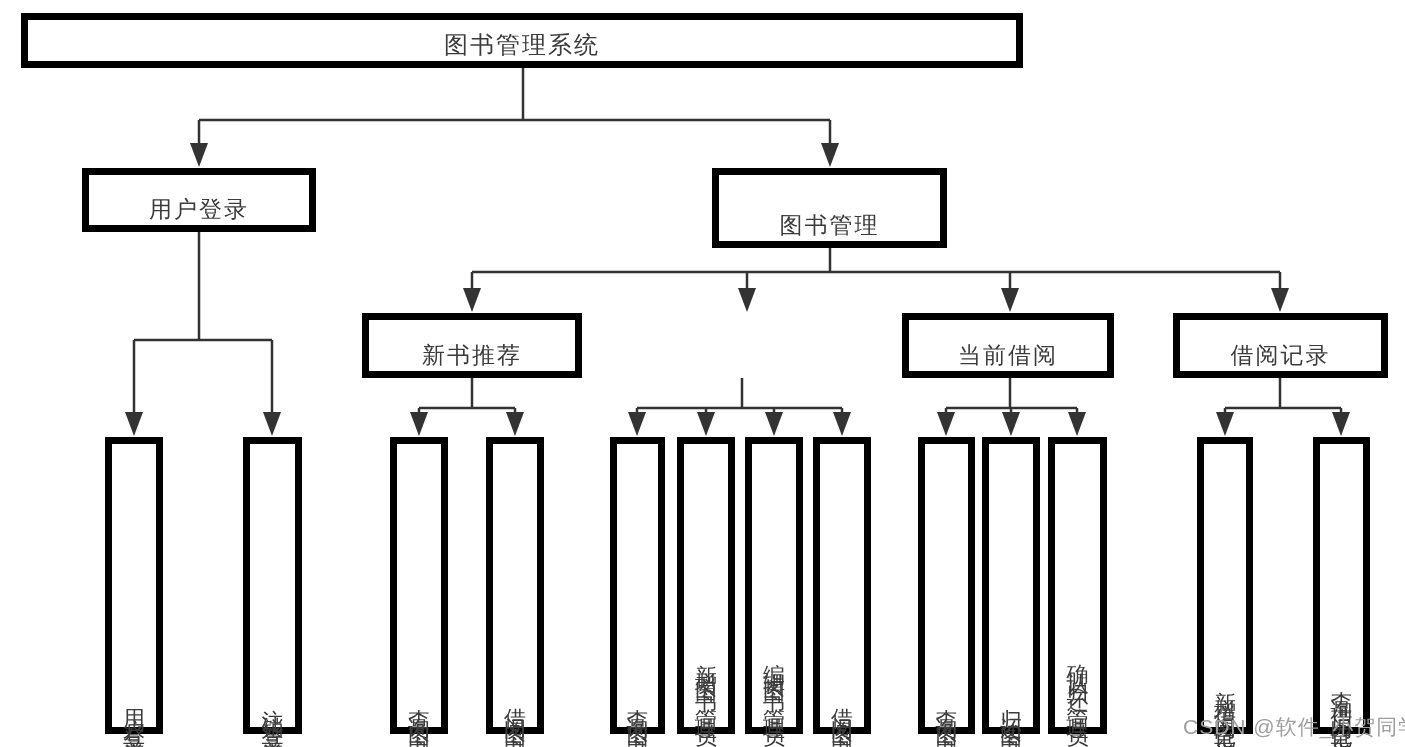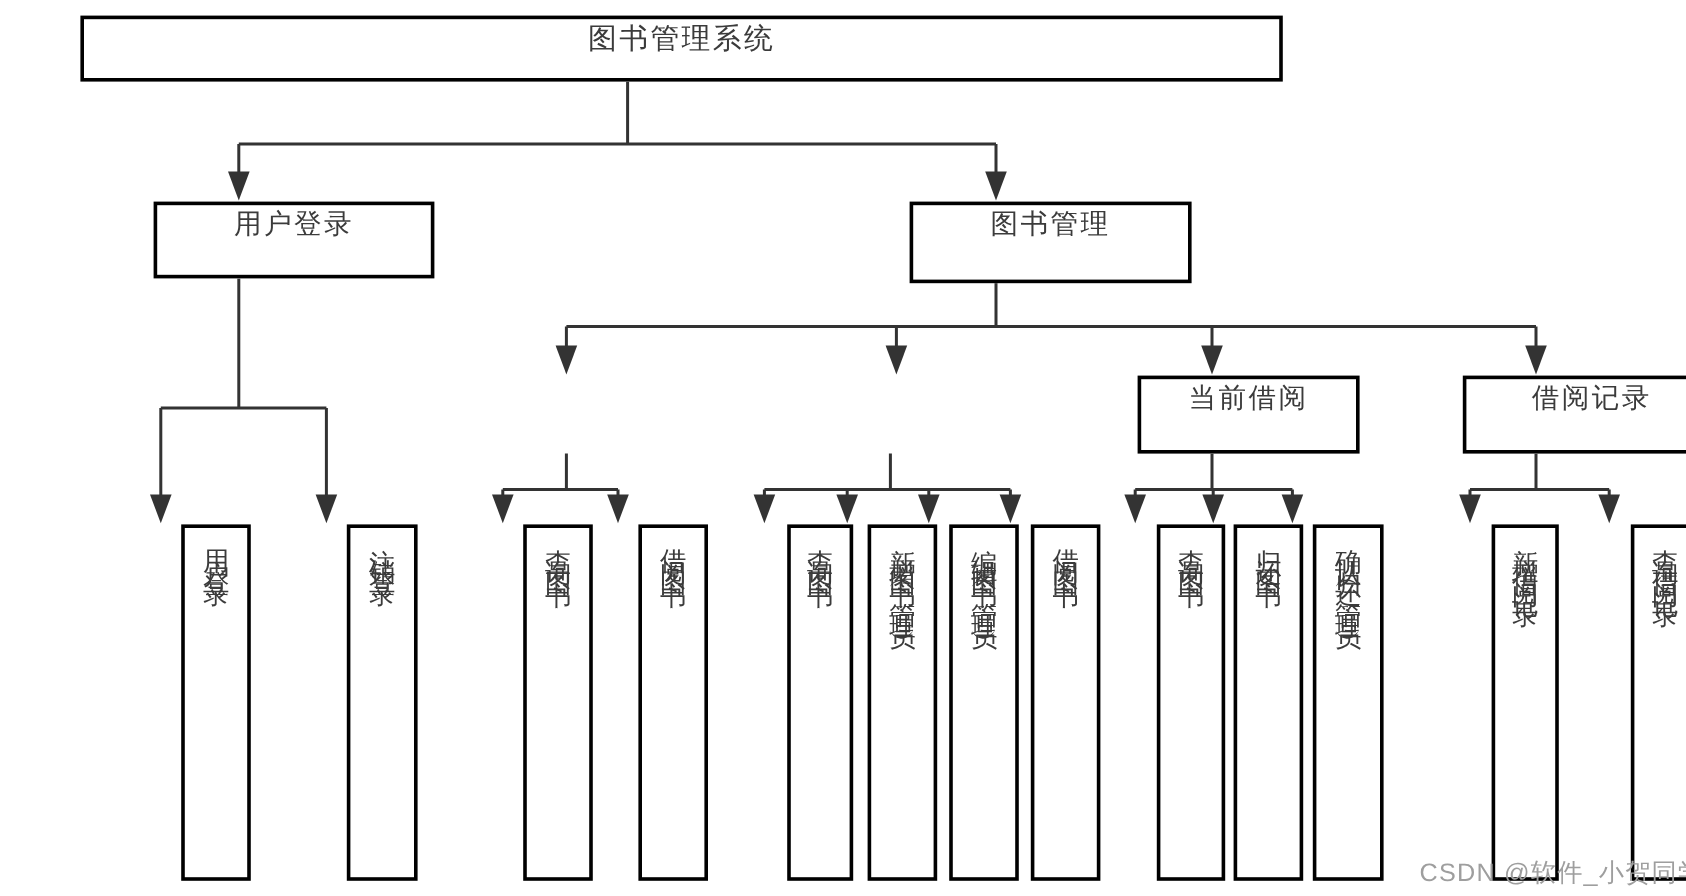--- a/index.html
+++ b/index.html
@@ -17,26 +17,25 @@
   }
   svg.connectors {
     position: absolute;
     left: 0; top: 0;
     width: 1405px; height: 747px;
   }
   .box {
     position: absolute;
     box-sizing: border-box;
     background: #ffffff;
-    border: 3px solid #000000;
+    border: 7px solid #000000;
     display: flex;
-    align-items: flex-start;
+    align-items: flex-end;
     justify-content: center;
     color: #3b3b3b;
-    margin-left: 46px;
   }
   .box.h span {
     font-size: 23px;
     letter-spacing: 2px;
     white-space: nowrap;
   }
   .box.root span {
     font-size: 24px;
   }
   .box.v span {
@@ -94,25 +93,28 @@
       </g>
   </svg>
 
   <div class="box h root" style="left:21px;top:13px;width:1002px;height:55px">
     <span>图书管理系统</span>
   </div>
 
   <div class="box h" style="left:82px;top:168px;width:234px;height:64px">
     <span>用户登录</span>
   </div>
-  <div class="box h" style="left:712px;top:168px;width:235px;height:68px">
+  <div class="box h" style="left:712px;top:168px;width:235px;height:80px">
     <span>图书管理</span>
   </div>
 
-  <div class="box h" style="left:902px;top:313px;width:185px;height:65px">
+  <div class="box h" style="left:362px;top:313px;width:220px;height:65px">
+    <span>新书推荐</span>
+  </div>
+  <div class="box h" style="left:902px;top:313px;width:212px;height:65px">
     <span>当前借阅</span>
   </div>
   <div class="box h" style="left:1173px;top:313px;width:215px;height:65px">
     <span>借阅记录</span>
   </div>
 
   <div class="box v" style="left:105px;top:437px;width:58px;height:297px">
     <span>用户登录</span>
   </div>
   <div class="box v" style="left:243px;top:437px;width:59px;height:297px">

